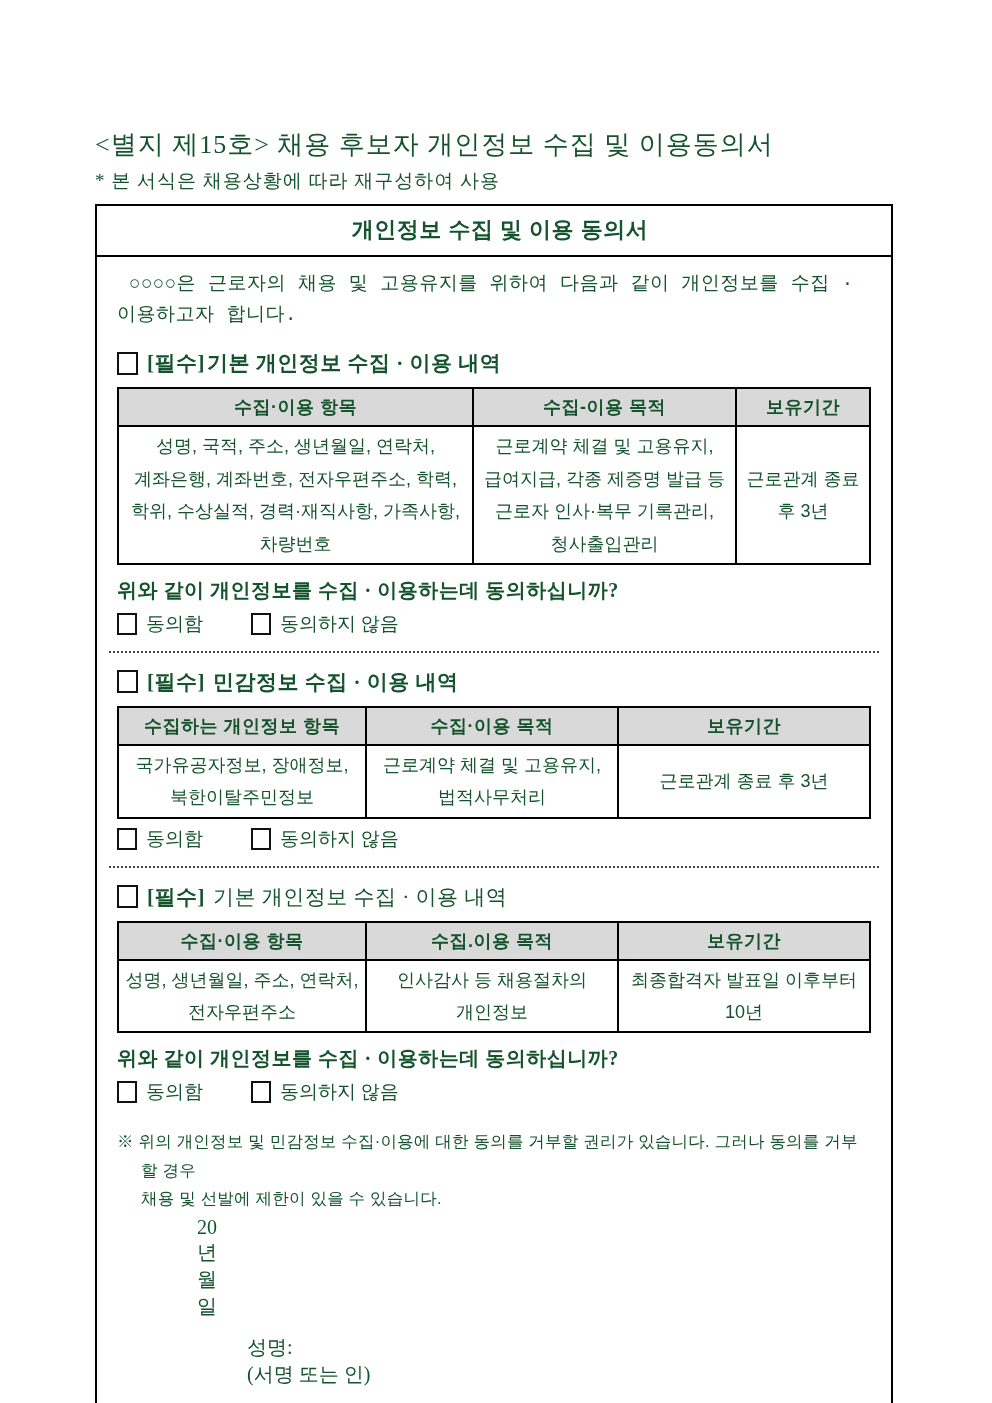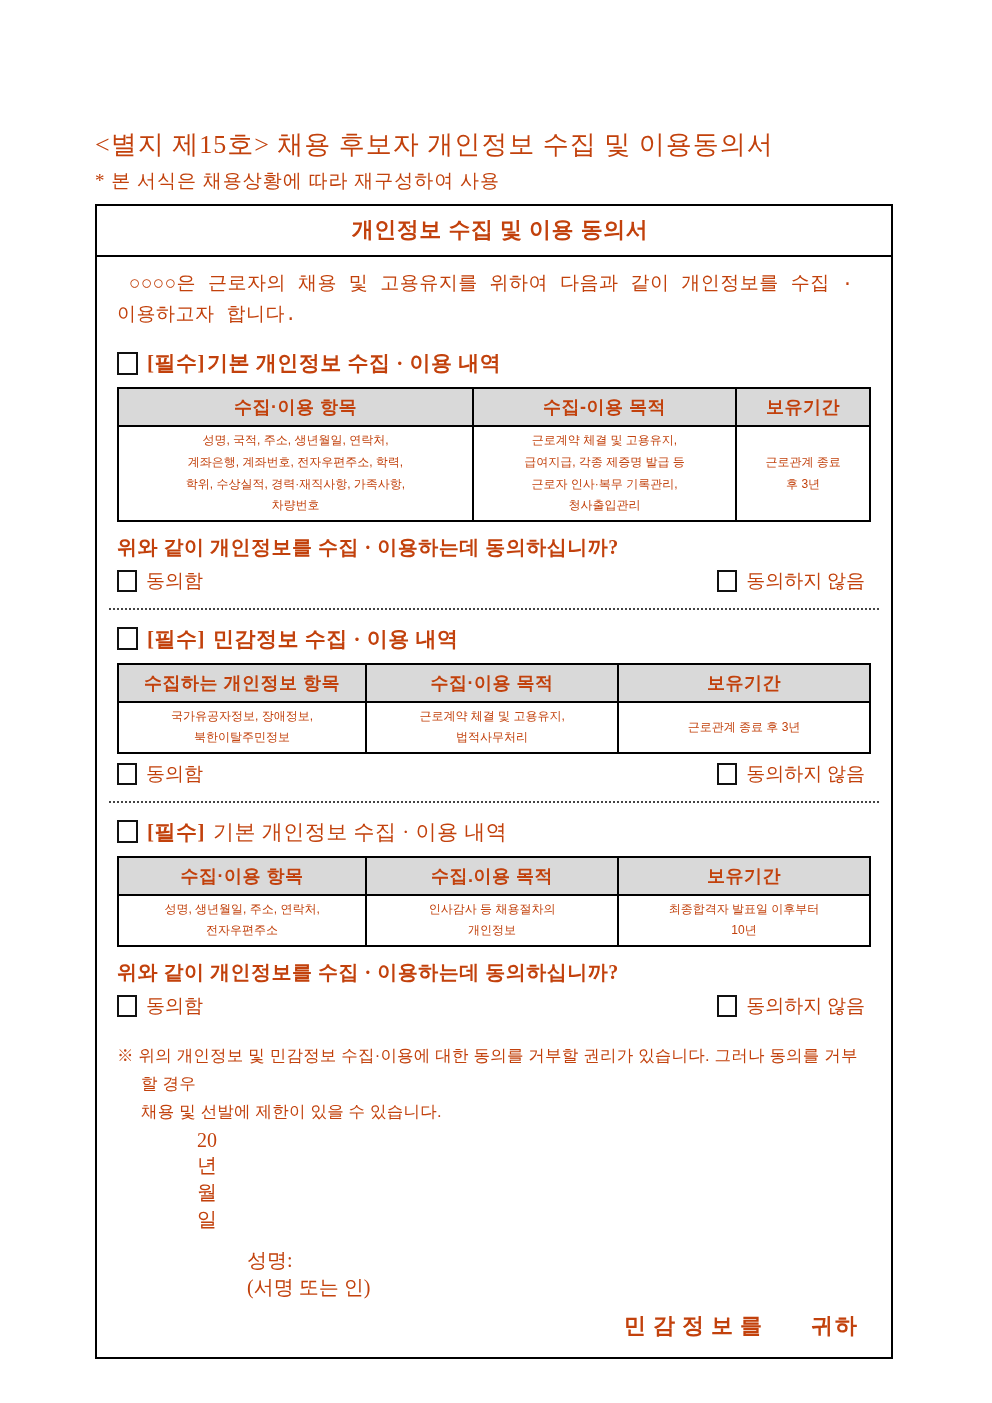--- a/index.html
+++ b/index.html
@@ -2,21 +2,21 @@
 <html lang="ko"><head>
 <meta charset="utf-8">
 <style>
   html,body{margin:0;padding:0;background:#fff;}
   .page{
     position:relative;
     width:992px;height:1403px;
     background:#fff;
     overflow:hidden;
     font-family:"Liberation Serif", serif;
-    color:#c2410c;
+    color:#14532d;
     box-sizing:border-box;
     padding:128px 95px 0 95px;
   }
   
   .doc-label{
     font-size:26px;
     font-weight:500;
     letter-spacing:1px;
     line-height:1.3;
     white-space:nowrap;
@@ -88,39 +88,39 @@
     vertical-align:middle;
   }
   table.consent th{
     background:#d9d9d9;
     font-size:18px;
     font-weight:bold;
     height:34px;
     letter-spacing:0.5px;
   }
   table.consent td{
-    font-size:12px;
+    font-size:18px;
     line-height:1.8;
     padding:3px 0;
     white-space:pre-line;
   }
   .t1-c1{width:47.2%;} .t1-c2{width:35%;} .t1-c3{width:17.8%;}
   .t23-c1{width:33%;} .t23-c2{width:33.5%;} .t23-c3{width:33.5%;}
   
   .question{
     margin-top:12px;
     font-size:20px;
     font-weight:bold;
     letter-spacing:0.5px;
   }
   .consent-row{
     margin-top:7px;
     display:flex;
-    justify-content:space-between;
-    gap:60px;
+    justify-content:flex-start;
+    gap:48px;
     font-size:19px;
     padding-right:6px;
   }
   .consent-option{
     display:flex;
     align-items:center;
     cursor:pointer;
   }
   .checkbox-square{
     display:inline-block;

